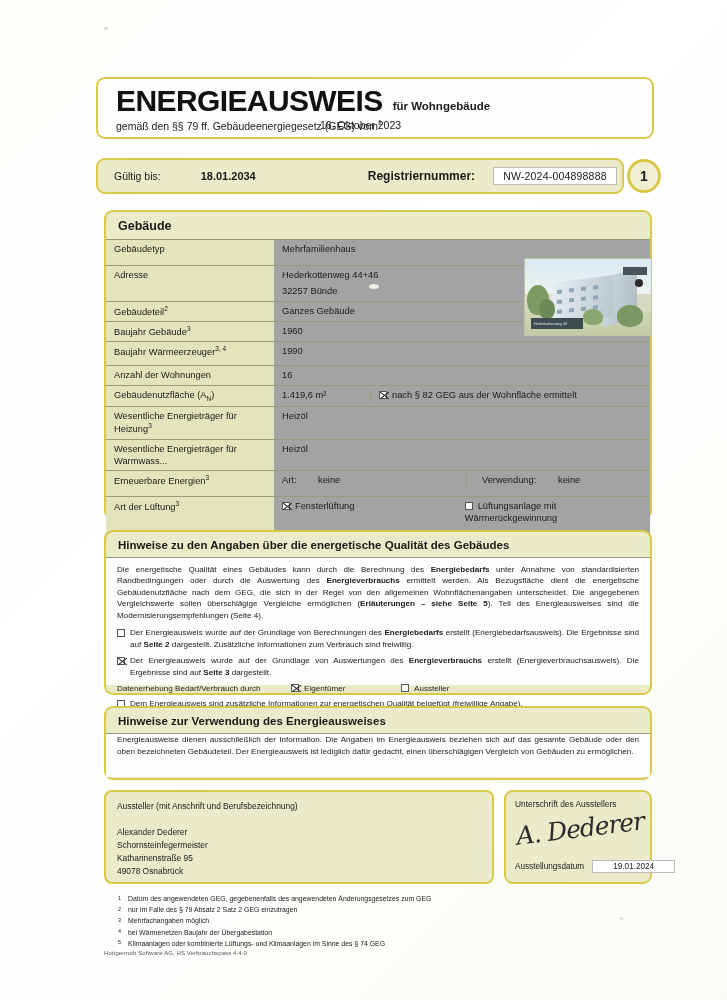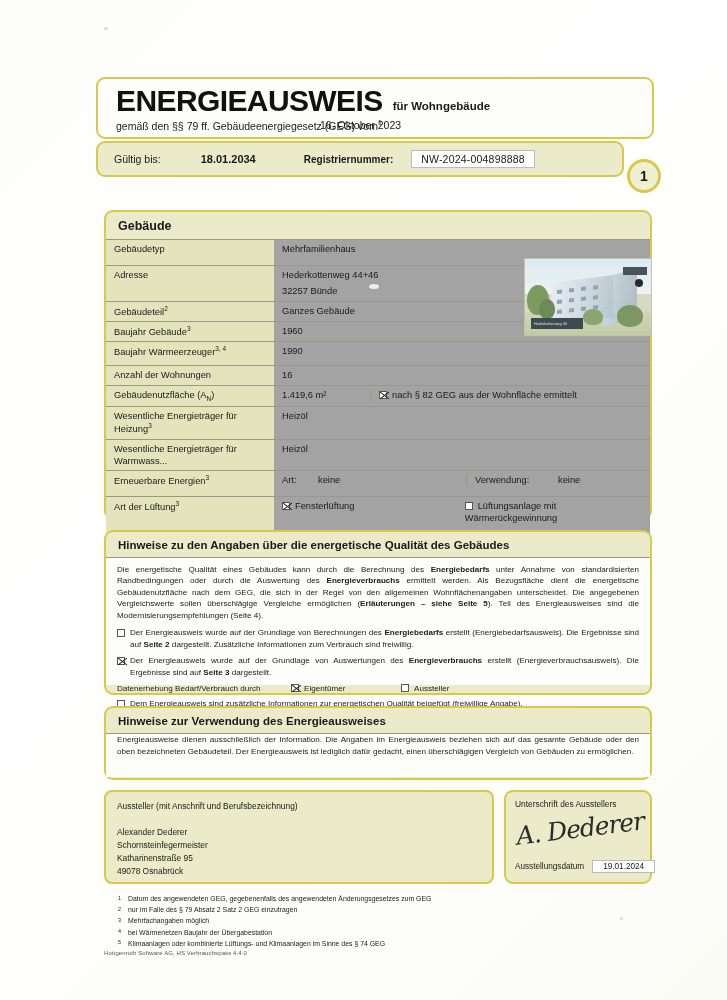--- a/index.html
+++ b/index.html
@@ -43,26 +43,26 @@
   }
   .title-law {
     position:absolute; left:18px; top:40px;
     font-size:10.5px;
   }
   .title-law .sup { font-size:7px; vertical-align:super; }
   .title-date { position:absolute; left:222px; top:40px; font-size:10.5px; }
 
   
   #validity-band {
-    left:96px; top:141px; width:528px; height:36px;
+    left:96px; top:158px; width:528px; height:36px;
     display:flex; align-items:center; padding-left:16px;
   }
   .v-label { font-size:10.5px; }
   .v-value { font-size:11px; font-weight:bold; margin-left:40px; }
-  .v-reg-label { font-size:10px; font-weight:bold; margin-left:48px; }
+  .v-reg-label { font-size:12px; font-weight:bold; margin-left:112px; }
   .v-reg-box {
     margin-left:18px; background:#fff; border:1px solid #bbb;
     font-size:10.5px; padding:2px 9px; letter-spacing:0.2px;
   }
   #page-badge {
     position:absolute; left:627px; top:159px;
     width:34px; height:34px; border-radius:50%;
     border:3px solid #d9c94a; background:#efefd2;
     display:flex; align-items:center; justify-content:center;
     font-size:14px; font-weight:bold;
@@ -178,21 +178,21 @@
     transform:rotate(-7deg); color:#2b2b2b; letter-spacing:-1px;
     white-space:nowrap;
   }
   .sp-date-row {
     position:absolute; left:9px; bottom:9px; display:flex; align-items:center;
     width:131px;
   }
   .sp-date-label { font-size:8.2px; }
   .sp-date-box {
     margin-left:8px; background:#fff; border:1px solid #bbb;
-    font-size:8.2px; padding:1px 10px;
+    font-size:8.2px; padding:1px 20px;
   }
 
   
   #footnotes { position:absolute; left:112px; top:893px; width:430px; }
   .fn { display:flex; font-size:6.9px; line-height:1.62; }
   .fn .num { width:16px; text-align:right; padding-right:7px;
     font-size:5.4px; vertical-align:super; padding-top:0.5px; }
   #software-line {
     position:absolute; left:104px; top:950px;
     font-size:6px; color:#555; letter-spacing:0.1px;
@@ -274,21 +274,21 @@
       <tr>
         <td class="lbl">Wesentliche Energieträger für Warmwass...</td>
         <td class="val">Heizöl</td>
       </tr>
       <tr>
         <td class="lbl"><span>Erneuerbare Energien</span><span class="sup">3</span></td>
         <td class="val" style="height:26px">
           <div class="cbrow">
             <span style="width:36px">Art:</span>
             <span style="width:148px">keine</span>
-            <span style="border-left:1px solid #9a9a7e;padding-left:8px;width:92px">Verwendung:</span>
+            <span style="border-left:1px solid #9a9a7e;padding-left:15px;width:92px">Verwendung:</span>
             <span>keine</span>
           </div>
         </td>
       </tr>
       <tr>
         <td class="lbl"><span>Art der Lüftung</span><span class="sup">3</span></td>
         <td class="val">
           <div class="cbrow" style="margin-bottom:3px">
             <span class="c1"><span class="cb x"></span><span>Fensterlüftung</span></span>
             <span><span class="cb"></span><span>Lüftungsanlage mit Wärmerückgewinnung</span></span>

